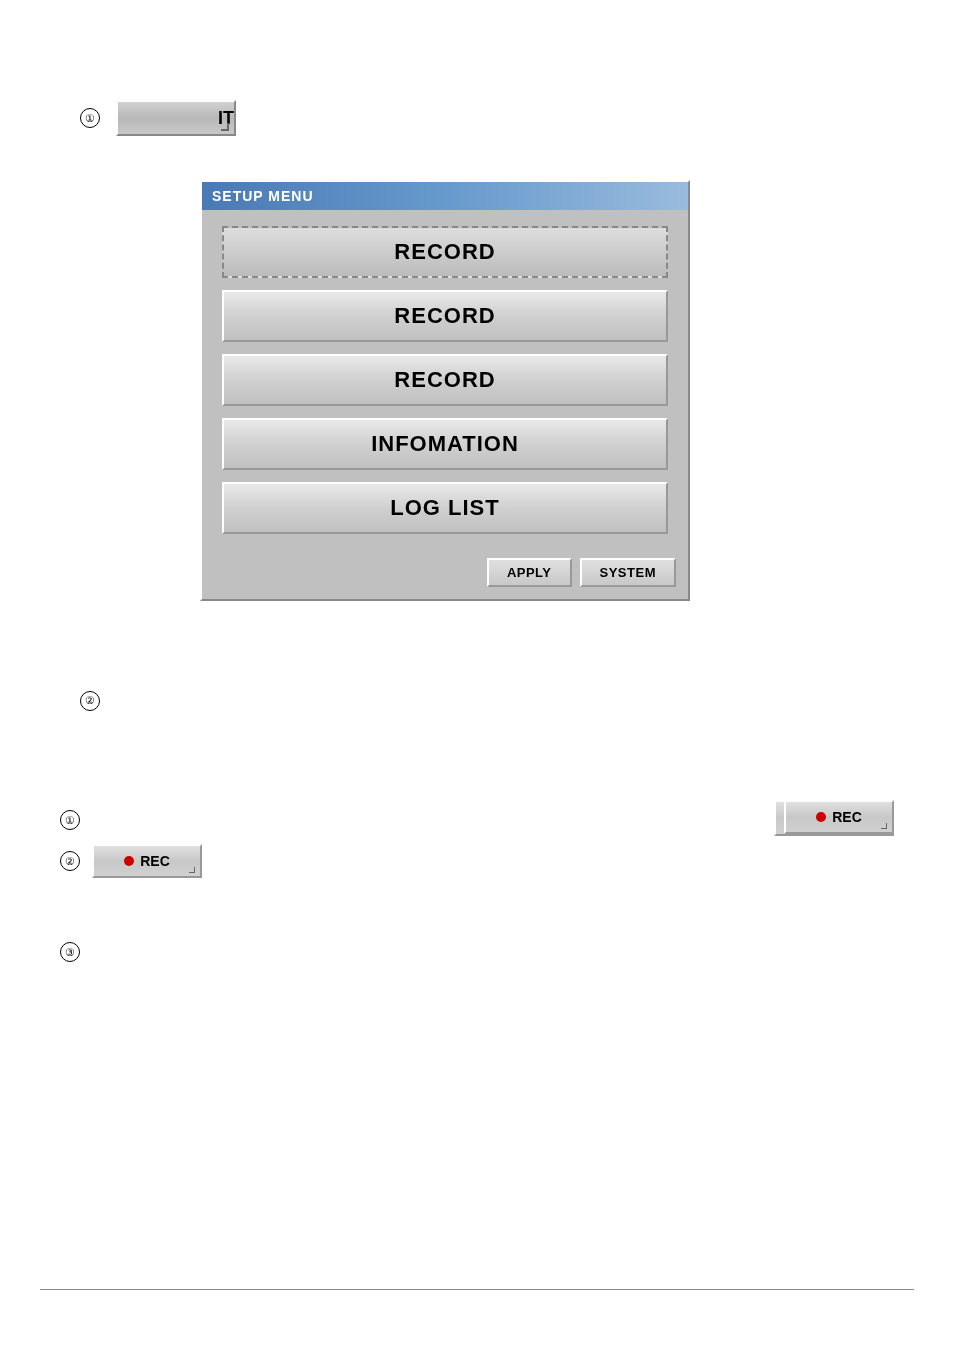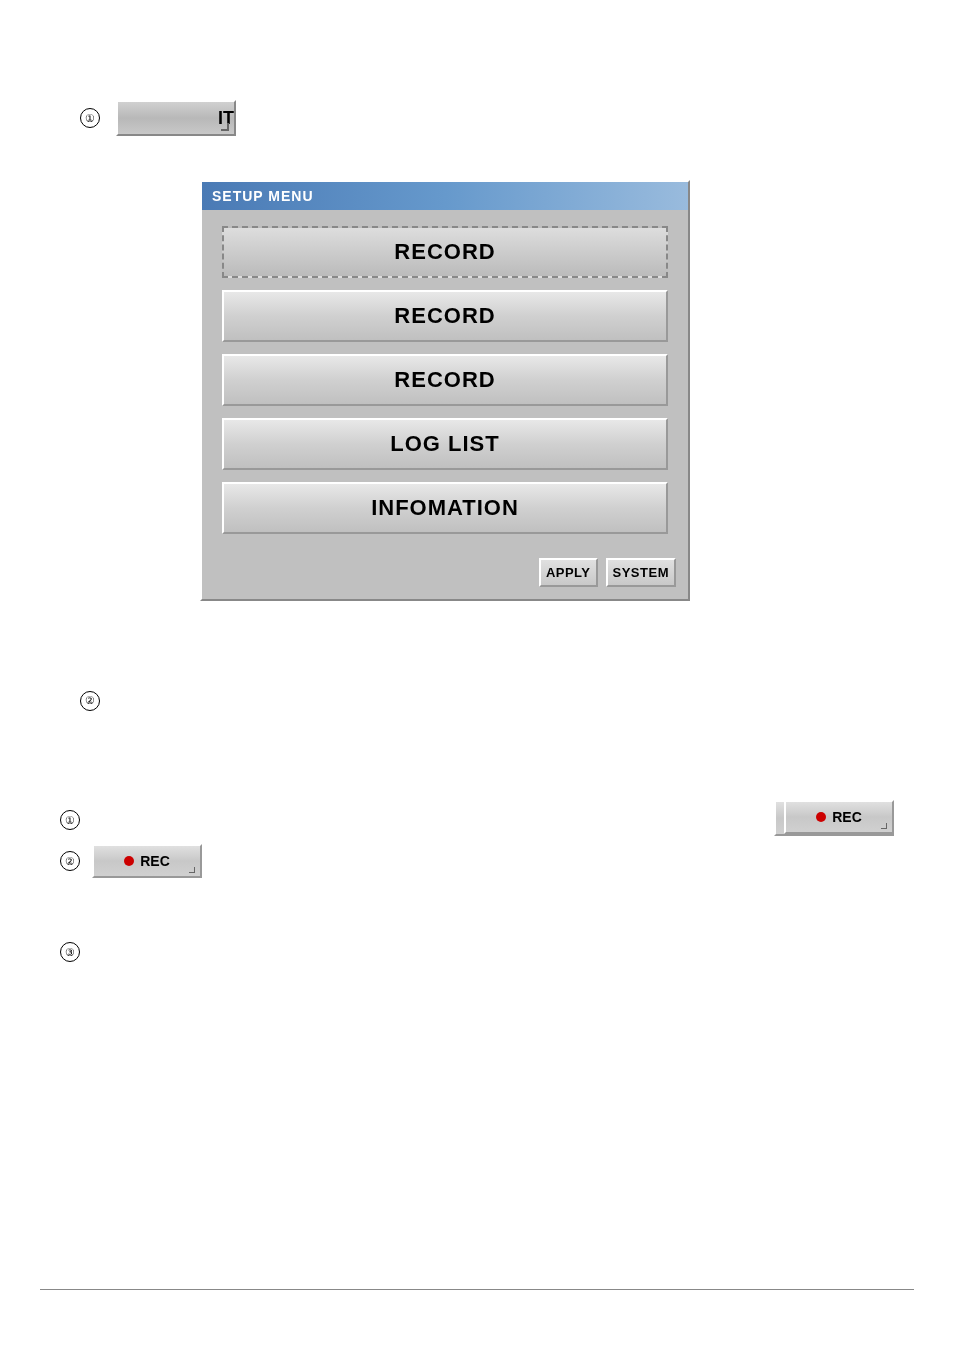--- a/index.html
+++ b/index.html
@@ -118,21 +118,21 @@
     }
 
     .setup-menu-footer {
       display: flex;
       justify-content: flex-end;
       padding: 8px 12px 12px;
       gap: 8px;
     }
 
     .footer-btn {
-      padding: 5px 5px;
+      padding: 5px 18px;
       background: linear-gradient(to bottom, #e0e0e0 0%, #c8c8c8 100%);
       border: 2px solid #999;
       border-top-color: #fff;
       border-left-color: #fff;
       font-size: 13px;
       font-weight: bold;
       color: #000;
       cursor: pointer;
       letter-spacing: 0.5px;
     }
@@ -295,24 +295,24 @@
     <button class="menu-btn selected">
       <span>RECORD</span>
     </button>
     <button class="menu-btn">
       <span>RECORD</span>
     </button>
     <button class="menu-btn">
       <span>RECORD</span>
     </button>
     <button class="menu-btn">
+      <span>INFOMATION</span>
+    </button>
+    <button class="menu-btn">
       <span>LOG LIST</span>
-    </button>
-    <button class="menu-btn">
-      <span>INFOMATION</span>
     </button>
   </div>
   <div class="setup-menu-footer">
     <button class="footer-btn">APPLY</button>
     <button class="footer-btn">SYSTEM</button>
   </div>
 </div>
 
 <div class="section2-marker">
   <span class="circle-num">②</span>

